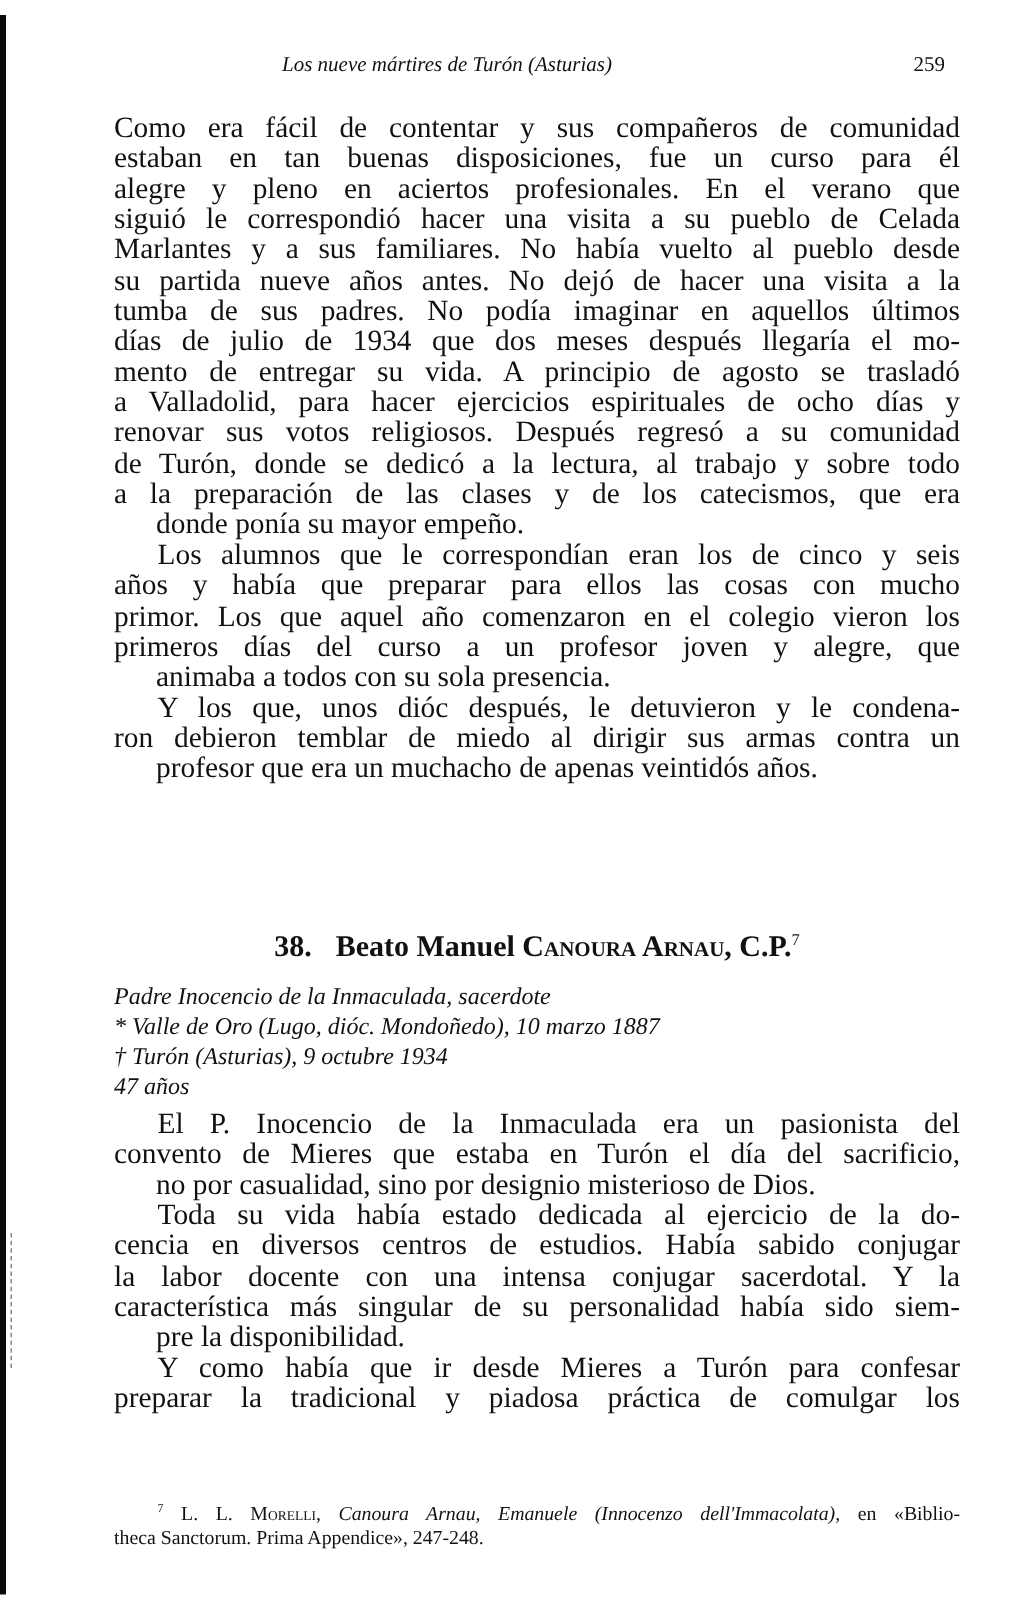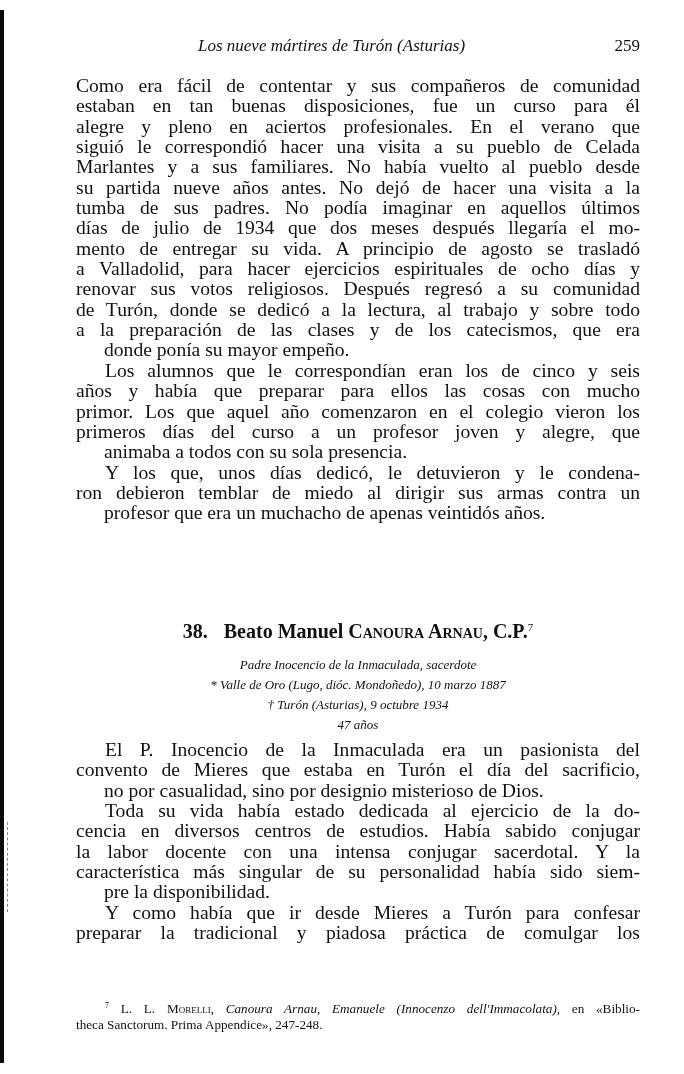--- a/index.html
+++ b/index.html
@@ -1,36 +1,36 @@
 <!DOCTYPE html>
 <html><head>
   <meta charset="utf-8">
   <style>
     html, body { margin: 0; padding: 0; background: #ffffff; }
     body { width: 684px; height: 1074px; position: relative; overflow: hidden;
            font-family: "Liberation Serif", "DejaVu Serif", serif; color: #111111; }
     .edge-bar { position: absolute; left: 0; top: 10px; width: 4px; height: 1053px; background: #0a0a0a; }
     .scan-marks { position: absolute; left: 7px; top: 822px; width: 2px; height: 90px;
                   border-left: 1px dashed #555555; opacity: 0.7; }
-    .running-head { position: absolute; top: 36px; left: 76px; width: 564px; height: 22px;
-                    font-size: 17px; }
+    .running-head { position: absolute; top: 36px; left: 66px; width: 564px; height: 22px;
+                    font-size: 14px; }
     .running-head .title { position: absolute; left: 122px; top: 0; font-style: italic; }
     .running-head .pageno { position: absolute; right: 0; top: 0; }
     .body-block { position: absolute; left: 76px; width: 564px; font-size: 19.6px; line-height: 20.35px; }
     .body-block .line { display: block; white-space: nowrap; text-align: justify; text-align-last: justify; height: 20.35px; }
     .body-block .line.last { text-align-last: left; margin-left: 28px; }
     .body-block .line.indent { text-indent: 29px; }
     #block1 { top: 76px; }
     .entry-heading { position: absolute; top: 620px; left: 76px; width: 564px; text-align: center;
                      font-size: 20px; font-weight: bold; }
     .entry-heading .num { margin-right: 16px; }
     .entry-heading .sc { font-variant: small-caps; }
     .entry-heading sup { font-size: 11px; font-weight: normal; vertical-align: 7px; }
-    .entry-meta { position: absolute; top: 655px; left: 76px; width: 564px; text-align: center;
-                  font-style: italic; font-size: 13px; line-height: 20px; }
+    .entry-meta { position: absolute; top: 655px; left: 76px; width: 564px; text-align: left;
+                  font-style: italic; font-size: 16px; line-height: 20px; }
     .entry-meta .mline { display: block; }
     #block2 { top: 740px; }
     .footnote { position: absolute; top: 998px; left: 76px; width: 564px; font-size: 13.2px; line-height: 16px; }
     .footnote .fline { display: block; white-space: nowrap; text-align: justify; text-align-last: justify; }
     .footnote .fline.first { text-indent: 29px; }
     .footnote .fline.last { text-align-last: left; }
     .footnote sup { font-size: 8px; vertical-align: 5px; }
     .footnote .sc { font-variant: small-caps; }
     .footnote i { font-style: italic; }
   </style>
@@ -58,21 +58,21 @@
   <span class="line">a Valladolid, para hacer ejercicios espirituales de ocho días y</span>
   <span class="line">renovar sus votos religiosos. Después regresó a su comunidad</span>
   <span class="line">de Turón, donde se dedicó a la lectura, al trabajo y sobre todo</span>
   <span class="line">a la preparación de las clases y de los catecismos, que era</span>
   <span class="line last">donde ponía su mayor empeño.</span>
   <span class="line indent">Los alumnos que le correspondían eran los de cinco y seis</span>
   <span class="line">años y había que preparar para ellos las cosas con mucho</span>
   <span class="line">primor. Los que aquel año comenzaron en el colegio vieron los</span>
   <span class="line">primeros días del curso a un profesor joven y alegre, que</span>
   <span class="line last">animaba a todos con su sola presencia.</span>
-  <span class="line indent">Y los que, unos días dedicó, le detuvieron y le condena-</span>
+  <span class="line indent">Y los que, unos dióc después, le detuvieron y le condena-</span>
   <span class="line">ron debieron temblar de miedo al dirigir sus armas contra un</span>
   <span class="line last">profesor que era un muchacho de apenas veintidós años.</span>
 </div>
 
 <div class="entry-heading">
   <span class="num">38.</span><span>Beato Manuel </span><span class="sc">Canoura Arnau</span><span>, C.P.</span><sup>7</sup>
 </div>
 
 <div class="entry-meta">
   <span class="mline">Padre Inocencio de la Inmaculada, sacerdote</span>

